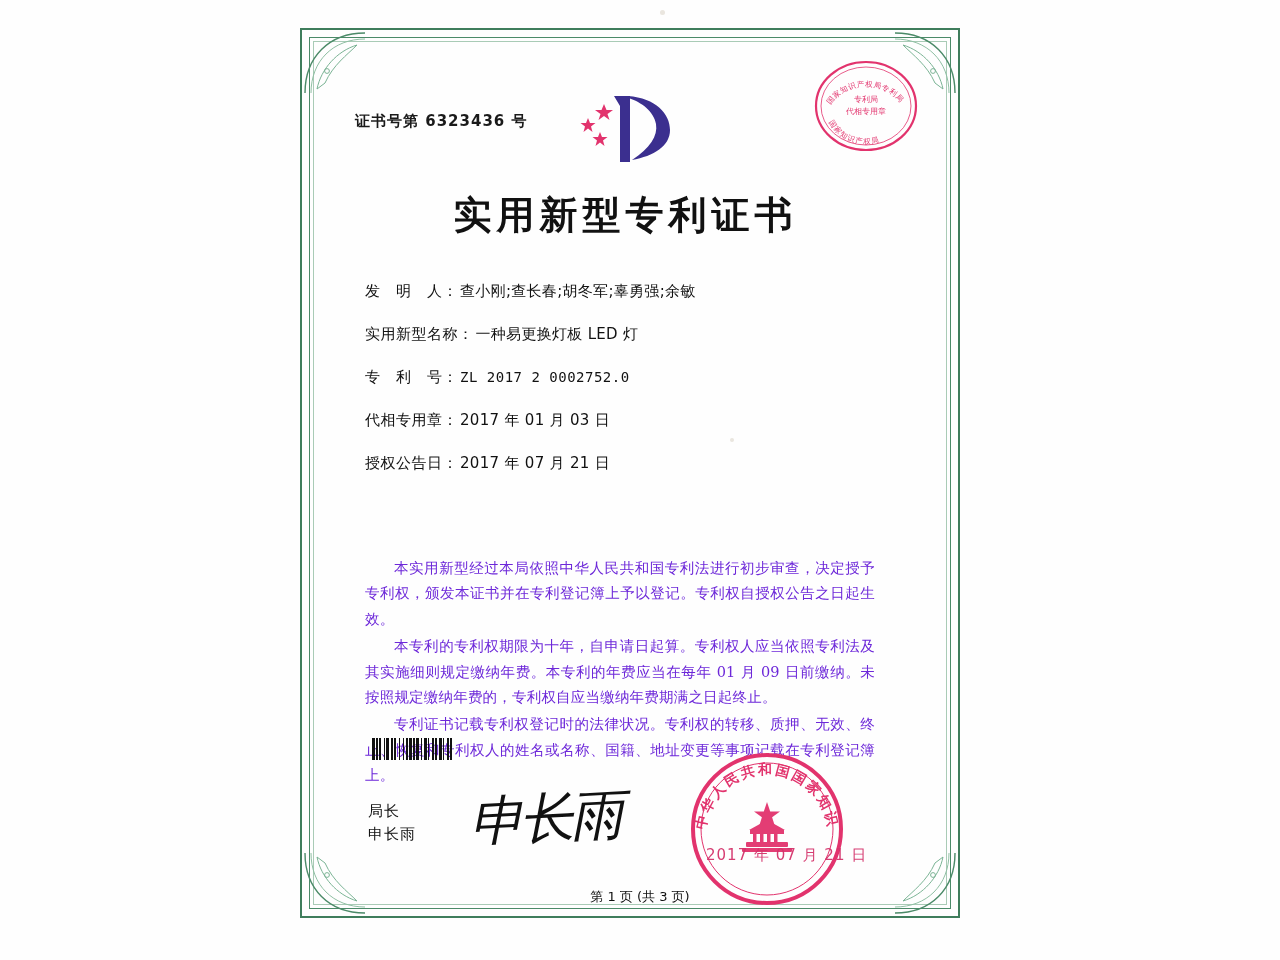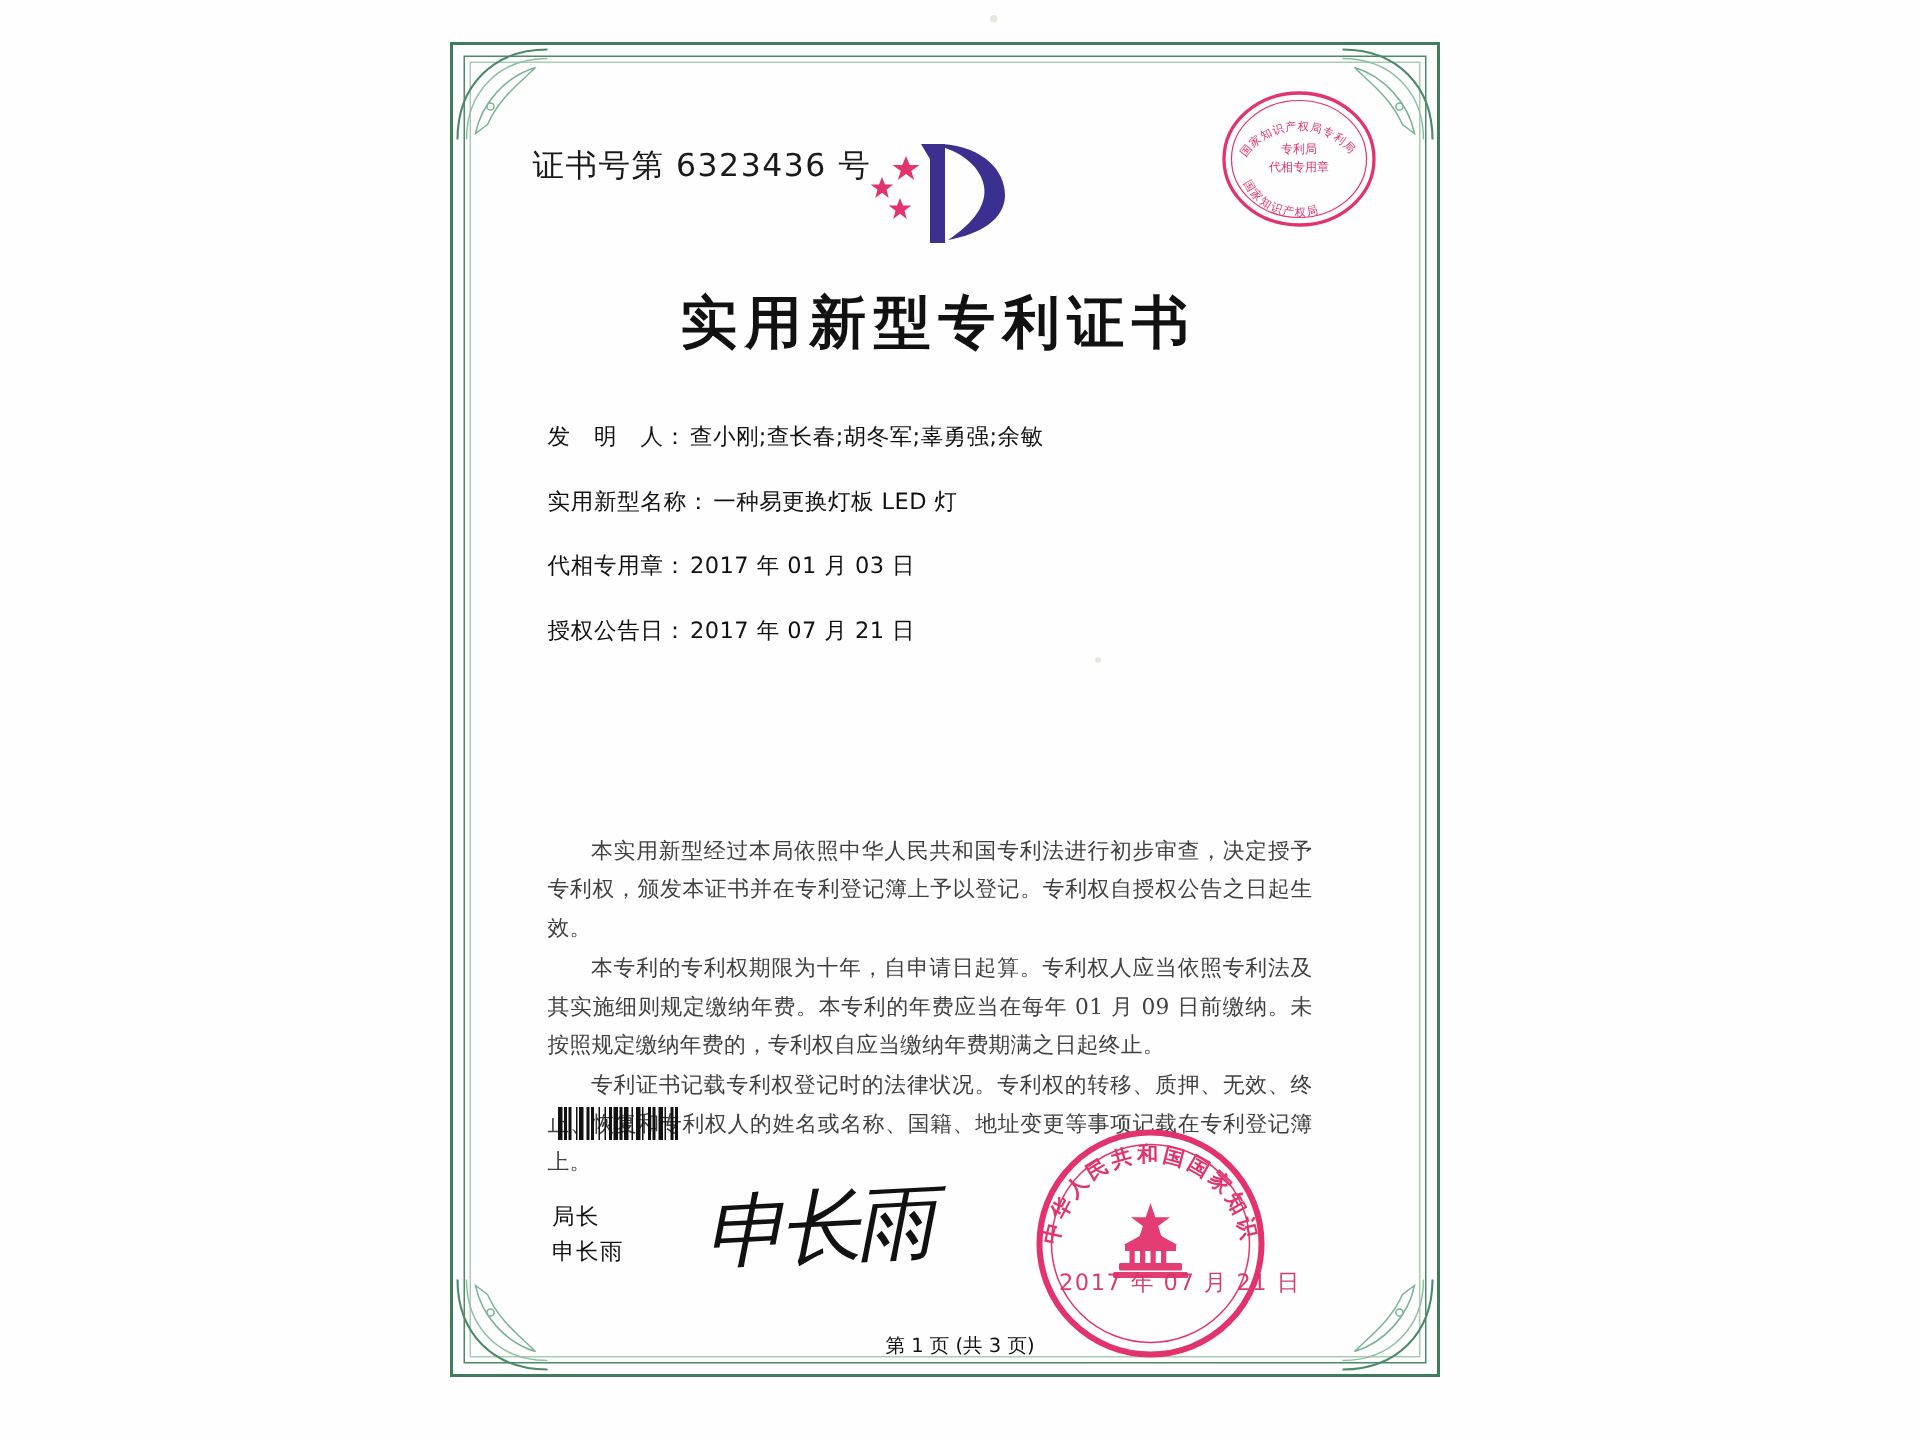--- a/index.html
+++ b/index.html
@@ -62,25 +62,26 @@
   .corner svg { display: block; }
   .corner-tl { left: 303px; top: 31px; }
   .corner-tr { left: 893px; top: 31px; transform: scaleX(-1); }
   .corner-bl { left: 303px; top: 851px; transform: scaleY(-1); }
   .corner-br { left: 893px; top: 851px; transform: scale(-1,-1); }
 
   
   .cert-number {
     position: absolute;
     left: 355px;
-    top: 96px;
-    font-size: 21px;
+    top: 112px;
+    font-size: 15px;
     color: #1a1a1a;
     letter-spacing: 1px;
     font-family: "DejaVu Sans", sans-serif;
+    font-weight: bold;
   }
 
   .logo {
     position: absolute;
     left: 570px;
     top: 88px;
     width: 120px;
     height: 80px;
   }
 
@@ -136,21 +137,21 @@
   }
 
   
   .body-text {
     position: absolute;
     left: 365px;
     top: 556px;
     width: 510px;
     font-size: 14.5px;
     line-height: 1.75;
-    color: #404040;
+    color: #6d28d9;
     font-family: "DejaVu Serif", serif;
     text-align: justify;
   }
   .body-text p {
     margin: 0 0 2px 0;
     text-indent: 2em;
     letter-spacing: 0.2px;
   }
 
   
@@ -314,20 +315,24 @@
   <div class="fields">
     <div class="field-row">
       <span class="field-label">发　明　人：</span>
       <span class="field-value">查小刚;查长春;胡冬军;辜勇强;余敏</span>
     </div>
     <div class="field-row">
       <span class="field-label">实用新型名称：</span>
       <span class="field-value">一种易更换灯板 LED 灯</span>
     </div>
     <div class="field-row">
+      <span class="field-label">专　利　号：</span>
+      <span class="field-value mono-val">ZL 2017 2 0002752.0</span>
+    </div>
+    <div class="field-row">
       <span class="field-label">代相专用章：</span>
       <span class="field-value">2017 年 01 月 03 日</span>
     </div>
     <div class="field-row">
       <span class="field-label">授权公告日：</span>
       <span class="field-value">2017 年 07 月 21 日</span>
     </div>
   </div>
 
   <div class="body-text">

